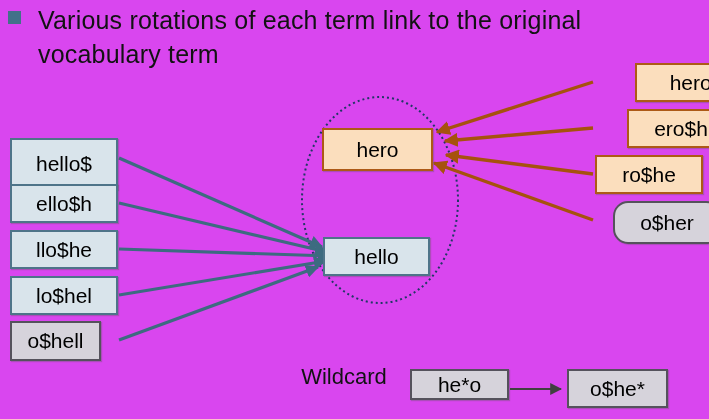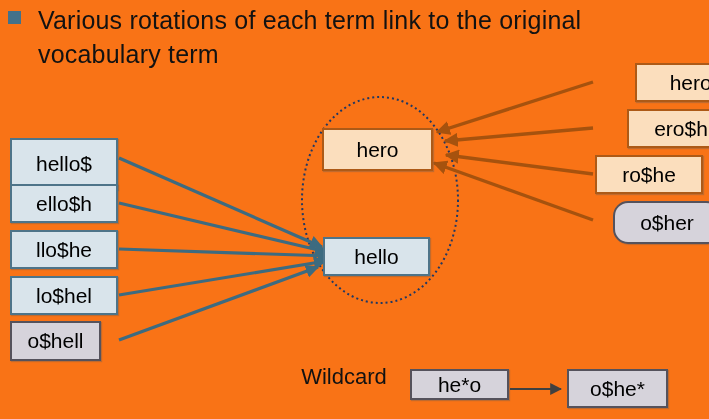--- a/index.html
+++ b/index.html
@@ -5,21 +5,21 @@
   * { margin: 0; padding: 0; box-sizing: border-box; }
   html, body { background: #fff; }
   body {
     font-family: "Liberation Sans", "DejaVu Sans", sans-serif;
     color: #000;
   }
   .slide {
     position: relative;
     width: 709px;
     height: 419px;
-    background: #f97316;
+    background: #d946ef;
     overflow: hidden;
   }
   
   .bullet {
     position: absolute;
     left: 8px; top: 11px;
     width: 13px; height: 13px;
     background: #43718A;
   }
   .title {

